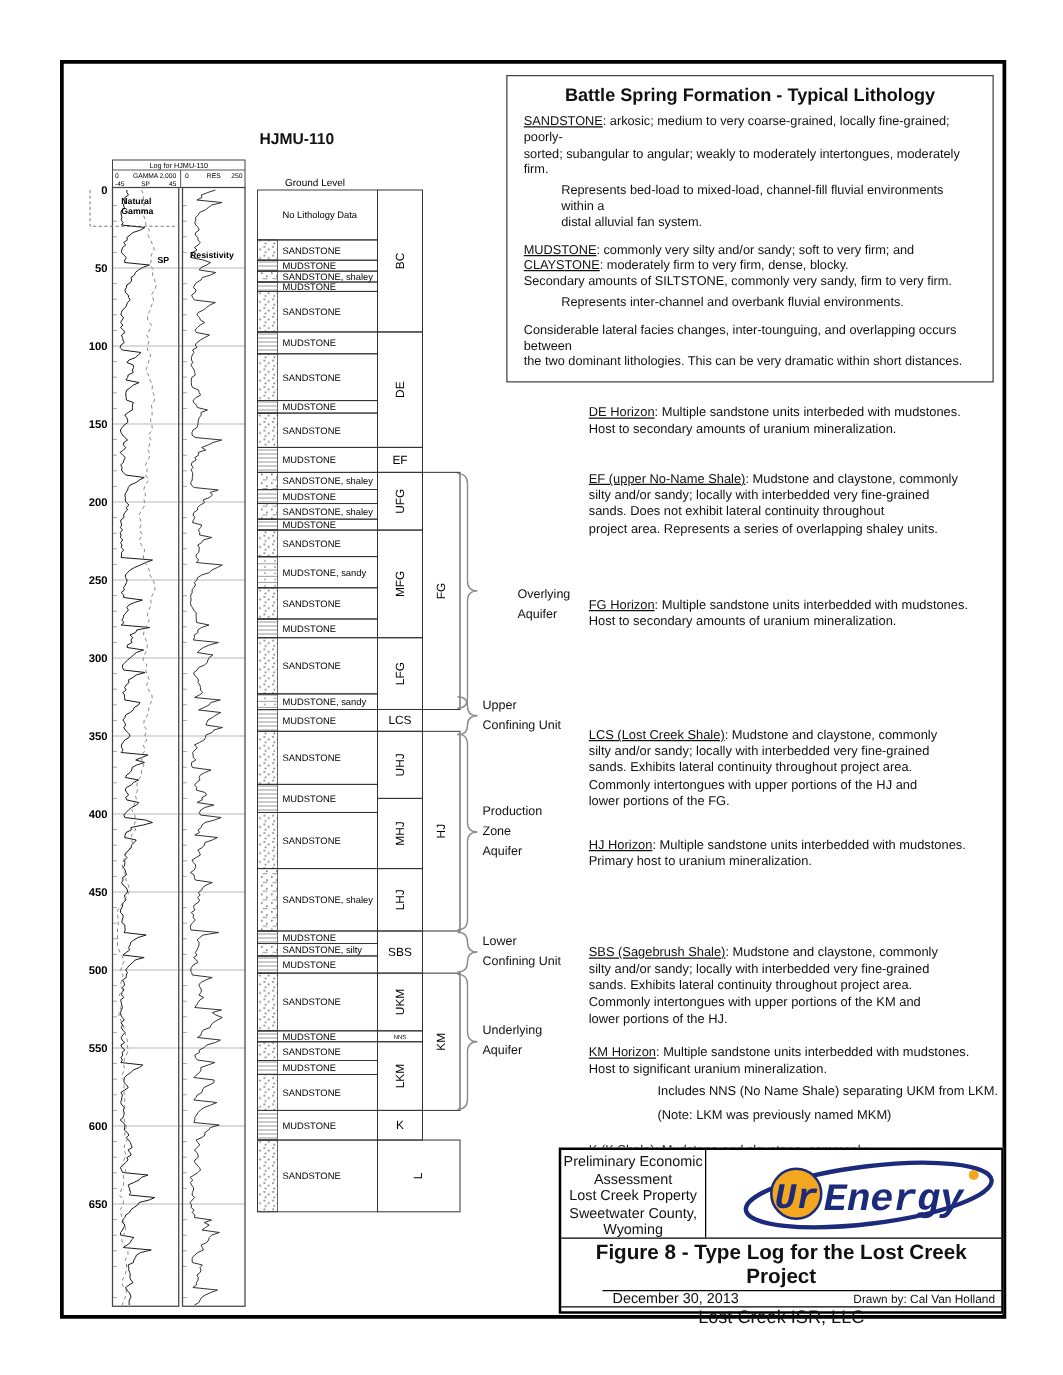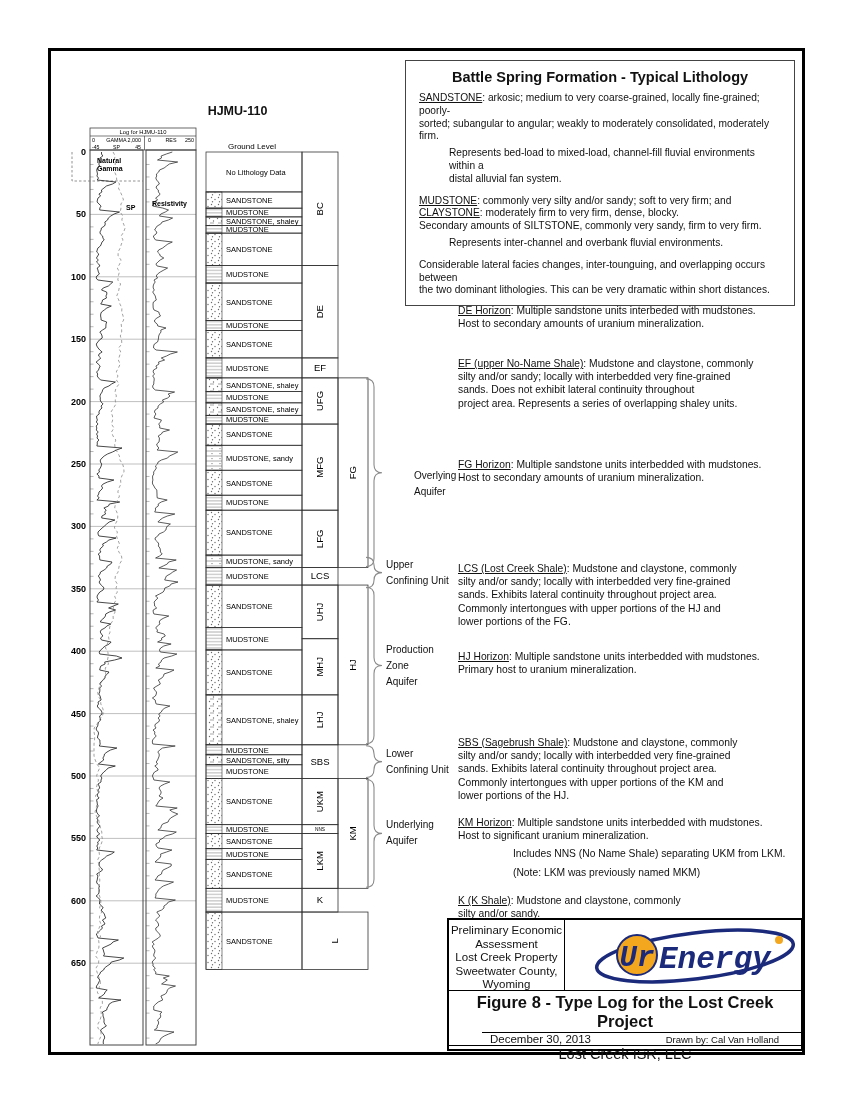--- a/index.html
+++ b/index.html
@@ -8,32 +8,32 @@
   .frame{position:absolute;left:48px;top:48px;width:757px;height:1007px;border:3px solid #000;box-sizing:border-box;}
   #log-svg{position:absolute;left:0;top:0;}
   .well-title{position:absolute;left:180px;top:104px;width:115px;text-align:center;font-weight:bold;font-size:12.5px;}
   .legend-box{position:absolute;left:405px;top:60px;width:390px;border:1.5px solid #444;box-sizing:border-box;padding:6px 13px 8px;background:#fff;}
   .legend-title{text-align:center;font-weight:bold;font-size:14.5px;margin:2px 0 7px;}
   .lg-line{font-size:10.2px;line-height:12.8px;white-space:pre-line;margin:0;}
   .indent{padding-left:30px;}
   .gap{margin-top:9px;}
   .gap-sm{margin-top:4px;}
   .lead{text-decoration:underline;}
-  .note{position:absolute;left:458px;width:352px;font-size:10.3px;line-height:13.2px;}
+  .note{position:absolute;left:471px;width:352px;font-size:10.3px;line-height:13.2px;margin-top:20px;}
   .note .body{white-space:pre-line;}
   .note .extra{margin-top:5px;padding-left:55px;white-space:pre-line;}
   .aq-label{position:absolute;left:386px;font-size:10px;line-height:16px;white-space:pre-line;}
   .title-block{position:absolute;left:447px;top:918px;width:356px;height:133px;border:2.5px solid #000;box-sizing:border-box;display:flex;flex-direction:column;background:#fff;}
   .tb-row1{display:flex;height:70px;gap:28px;}
   .tb-project{width:133px;font-size:11.5px;line-height:13.5px;text-align:center;padding-top:4px;border-right:1.5px solid #000;white-space:pre-line;box-sizing:border-box;}
   .tb-logo{flex:1;display:flex;align-items:center;justify-content:center;font-family:Liberation Mono, monospace;}
   .tb-title{border-top:1.5px solid #000;font-weight:bold;font-size:16.5px;text-align:center;padding:2px 0 1px;}
   .tb-row3{border-top:1.5px solid #000;display:flex;align-items:center;height:18px;margin-left:33px;}
   .tb-date{flex:1;font-size:11.5px;padding-left:8px;}
-  .tb-drawn{font-size:9.5px;padding-right:22px;}
+  .tb-drawn{font-size:9.5px;padding-right:5px;}
   .tb-company{border-top:1.5px solid #000;flex:1;display:flex;align-items:center;justify-content:center;font-size:14.5px;}
 </style>
 </head>
 <body>
 
 <div class="page">
   <div class="frame"></div>
 
   <svg id="log-svg" width="850" height="1100">
     <defs>
@@ -376,21 +376,21 @@
       <path d="M 366 745.8 Q 374 745.8 374 753.7239999999999 L 374 753.7239999999999 Q 374 761.6479999999999 382 761.6479999999999 Q 374 761.6479999999999 374 769.5719999999999 L 374 769.572 Q 374 777.496 366 777.496" fill="none" stroke="#8a8a8a" stroke-width="1.1"></path>
       <path d="M 366 779.496 Q 374 779.496 374 787.496 L 374 825.408 Q 374 833.408 382 833.408 Q 374 833.408 374 841.408 L 374 879.32 Q 374 887.32 366 887.32" fill="none" stroke="#8a8a8a" stroke-width="1.1"></path>
     </svg>
 
   <div class="well-title">HJMU-110</div>
 
   <div class="legend-box">
     <div class="legend-title">Battle Spring Formation - Typical Lithology</div>
     <div id="legend-lines">
         <p class="lg-line"><span class="lead">SANDSTONE</span><span>:  arkosic; medium to very coarse-grained, locally fine-grained; poorly-
-sorted; subangular to angular; weakly to moderately consolidated, moderately firm.</span></p>
+sorted; subangular to angular; weakly to moderately intertongues, moderately firm.</span></p>
         <p class="lg-line indent gap-sm">Represents bed-load to mixed-load, channel-fill fluvial environments within a
 distal alluvial fan system.</p>
         <p class="lg-line gap"><span class="lead">MUDSTONE</span><span>:  commonly very silty and/or sandy; soft to very firm; and</span></p>
         <p class="lg-line"><span class="lead">CLAYSTONE</span><span>:  moderately firm to very firm, dense, blocky.</span></p>
         <p class="lg-line">Secondary amounts of SILTSTONE, commonly very sandy, firm to very firm.</p>
         <p class="lg-line indent gap-sm">Represents inter-channel and overbank fluvial environments.</p>
         <p class="lg-line gap">Considerable lateral facies changes, inter-tounguing, and overlapping occurs between
 the two dominant lithologies.  This can be very dramatic within short distances.</p>
       </div>
   </div>

